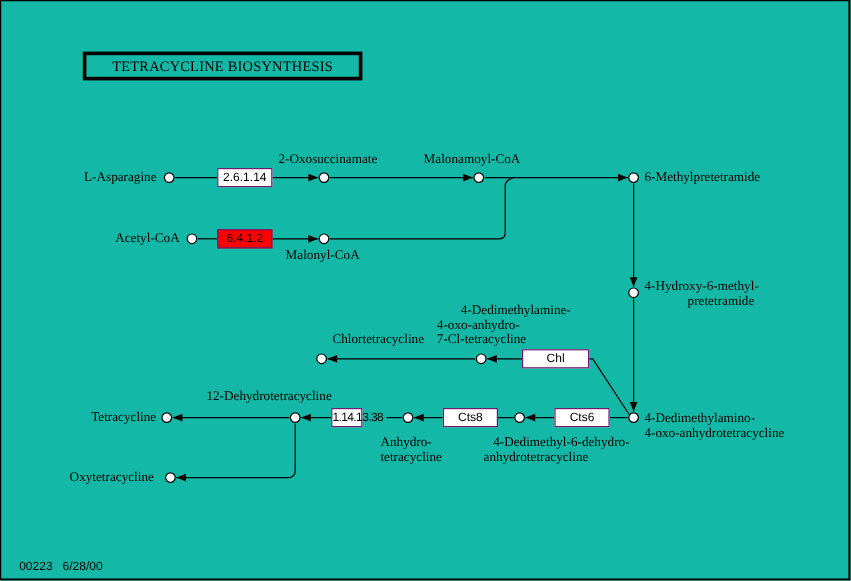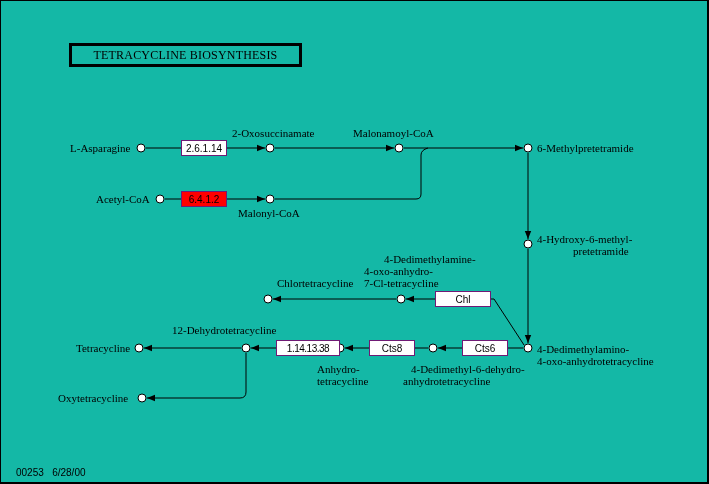--- a/index.html
+++ b/index.html
@@ -93,21 +93,21 @@
       <circle cx="139" cy="348" r="4"></circle>
       <circle cx="142" cy="398" r="4"></circle>
     </g>
   </svg>
 
   <div class="enz" style="left:181px;top:140px;width:46px;">2.6.1.14</div>
   <div class="enz hl" style="left:181px;top:191px;width:46px;">6.4.1.2</div>
   <div class="enz" style="left:435px;top:291px;width:56px;">Chl</div>
   <div class="enz" style="left:369px;top:340px;width:46px;">Cts8</div>
   <div class="enz" style="left:462px;top:340px;width:46px;">Cts6</div>
-  <div class="enz" style="left:276px;top:340px;width:64px;letter-spacing:-0.5px;">1.14.13.38</div>
+  <div class="enz" style="left:276px;top:340px;width:26px;letter-spacing:-0.5px;">1.14.13.38</div>
 
   <div class="lbl" style="left:70px;top:142px;">L-Asparagine</div>
   <div class="lbl" style="left:76px;top:193px;margin-left:20px;">Acetyl-CoA</div>
   <div class="lbl" style="left:232px;top:127px;">2-Oxosuccinamate</div>
   <div class="lbl" style="left:238px;top:207px;">Malonyl-CoA</div>
   <div class="lbl" style="left:353px;top:127px;">Malonamoyl-CoA</div>
   <div class="lbl" style="left:537px;top:142px;">6-Methylpretetramide</div>
   <div class="lbl" style="left:537px;top:233px;">4-Hydroxy-6-methyl-</div>
   <div class="lbl" style="left:537px;top:245px;margin-left:36px;">pretetramide</div>
   <div class="lbl" style="left:364px;top:253px;margin-left:20px;">4-Dedimethylamine-</div>
@@ -118,16 +118,16 @@
   <div class="lbl" style="left:537px;top:355px;">4-oxo-anhydrotetracycline</div>
   <div class="lbl" style="left:379px;top:363px;margin-left:32px;">4-Dedimethyl-6-dehydro-</div>
   <div class="lbl" style="left:403px;top:375px;">anhydrotetracycline</div>
   <div class="lbl" style="left:317px;top:363px;">Anhydro-</div>
   <div class="lbl" style="left:317px;top:375px;">tetracycline</div>
   <div class="lbl" style="left:172px;top:324px;">12-Dehydrotetracycline</div>
   <div class="lbl" style="left:76px;top:342px;">Tetracycline</div>
   <div class="lbl" style="left:58px;top:392px;">Oxytetracycline</div>
 
   <div id="footer">
-    <span>00253</span>&nbsp;&nbsp;
+    <span>00223</span>&nbsp;&nbsp;
     <span>6/28/00</span>
   </div>
 </div>
 
 </body></html>

